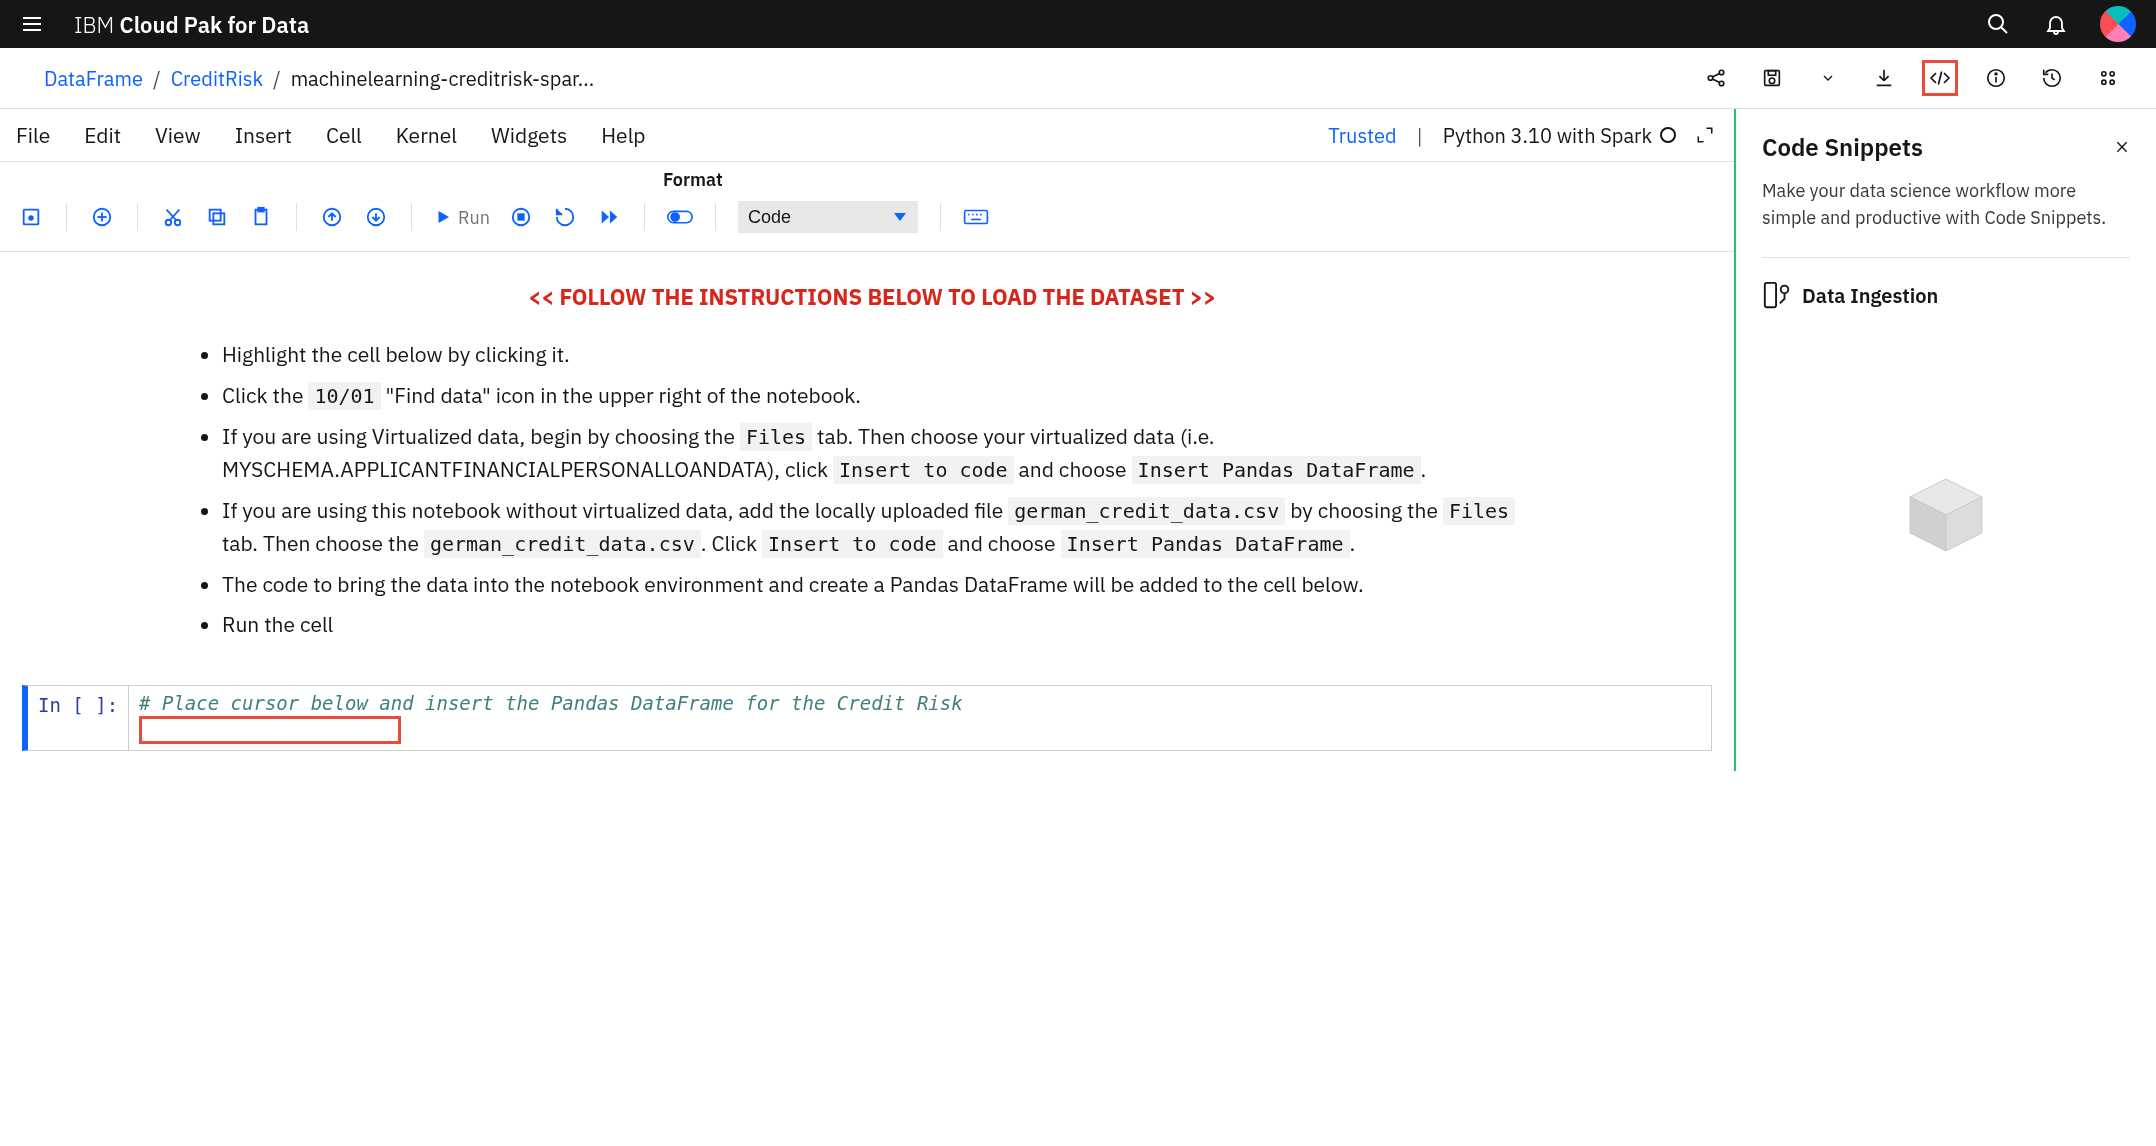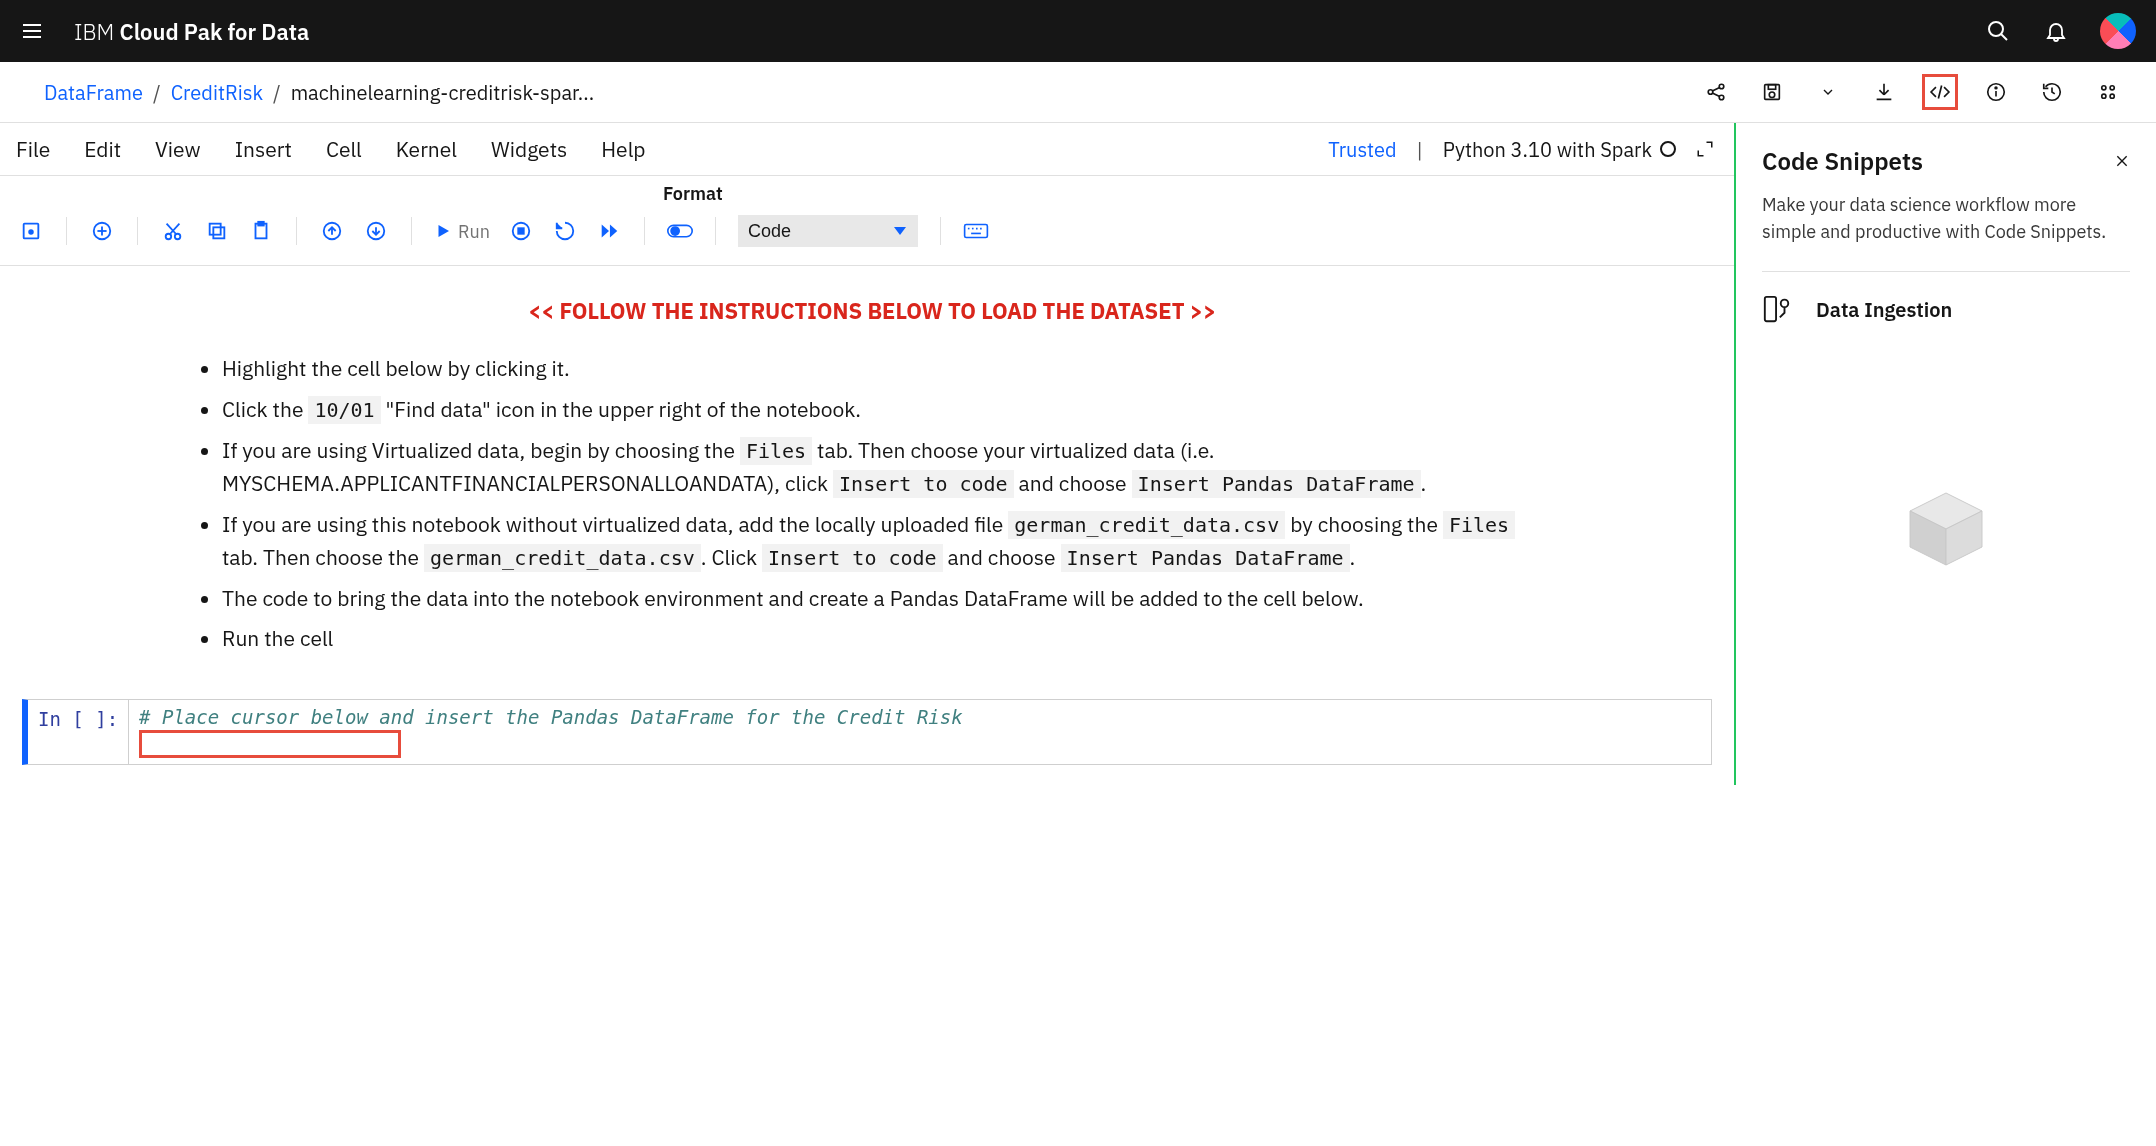--- a/index.html
+++ b/index.html
@@ -1,19 +1,19 @@
 <!DOCTYPE html>
 <html><head>
 <meta charset="utf-8">
 <style>
 * { margin: 0; padding: 0; box-sizing: border-box; }
 body { font-family: "IBM Plex Sans", -apple-system, BlinkMacSystemFont, "Segoe UI", Helvetica, Arial, sans-serif; font-size: 14px; color: #161616; background: #fff; }
 
 
-.top-header { background: #161616; color: #fff; height: 62px; display: flex; align-items: center; padding: 0 20px; }
+.top-header { background: #161616; color: #fff; height: 48px; display: flex; align-items: center; padding: 0 20px; }
 .hamburger { font-size: 24px; margin-right: 30px; cursor: pointer; }
 .brand { font-size: 22px; font-weight: 300; }
 .brand strong { font-weight: 600; }
 .top-header-right { margin-left: auto; display: flex; align-items: center; gap: 30px; }
 .top-icon { width: 28px; height: 28px; display: flex; align-items: center; justify-content: center; cursor: pointer; }
 .avatar-circle { width: 36px; height: 36px; border-radius: 50%; background: conic-gradient(from 45deg, #0f62fe 0deg 90deg, #ff7eb6 90deg 180deg, #fa4d56 180deg 270deg, #08bdba 270deg 360deg); }
 
 
 .breadcrumb-bar { display: flex; align-items: center; padding: 12px 30px 12px 44px; border-bottom: 1px solid #e0e0e0; font-size: 20px; }
 .breadcrumb-bar a { color: #0f62fe; text-decoration: none; }
@@ -63,21 +63,21 @@
 .prompt { font-family: "Menlo", "Consolas", monospace; color: #303f9f; padding: 8px 10px; font-size: 19px; white-space: pre; }
 .code-body { flex: 1; border-left: 1px solid #cfcfcf; padding: 6px 10px; font-family: "Menlo", "Consolas", monospace; font-size: 19px; font-style: italic; color: #408080; position: relative; }
 .cursor-highlight { width: 262px; height: 28px; border: 3px solid #e74c3c; margin-top: 2px; }
 
 
 .panel-header { display: flex; align-items: center; justify-content: space-between; margin-bottom: 14px; }
 .panel-title { font-size: 24px; font-weight: 600; }
 .panel-close { font-size: 16px; cursor: pointer; }
 .panel-desc { font-size: 18px; color: #393939; line-height: 1.5; margin-bottom: 26px; }
 .panel-divider { border-top: 1px solid #e0e0e0; margin-bottom: 22px; }
-.section-header { display: flex; align-items: center; gap: 24px; margin-bottom: 20px; }
+.section-header { display: flex; align-items: center; gap: 10px; margin-bottom: 20px; }
 .section-icon { width: 30px; height: 30px; display: flex; align-items: center; justify-content: center; }
 .section-title { font-size: 20px; font-weight: 600; }
 .snippet-card { border: 3px solid #e74c3c; padding: 20px 22px; cursor: pointer; }
 .snippet-title { font-size: 19px; margin-bottom: 10px; }
 .snippet-desc { font-size: 17px; color: #525252; line-height: 1.5; }
 .cube-img { margin-top: 160px; display: flex; justify-content: center; }
 .cube { width: 90px; height: 90px; }
 
 svg { display: block; }
 </style>

